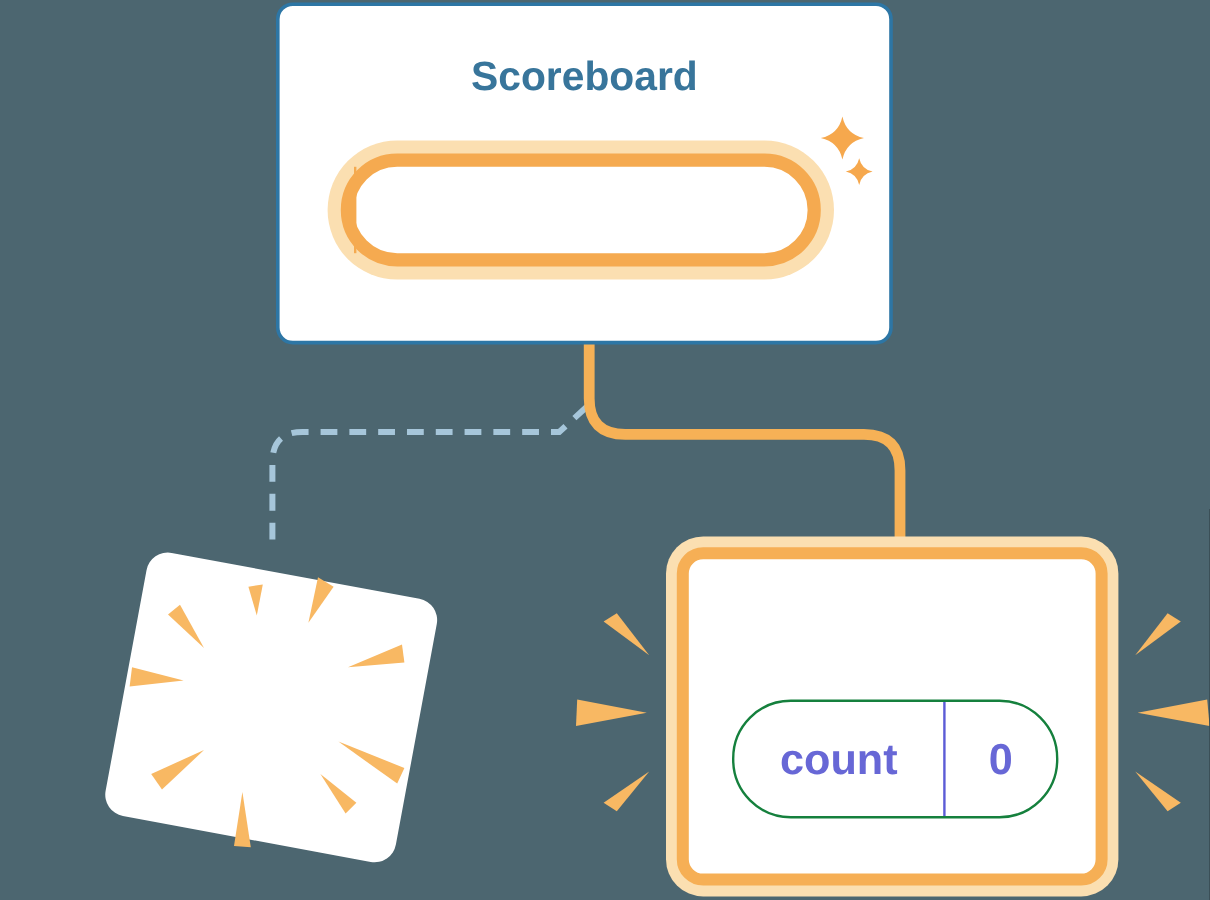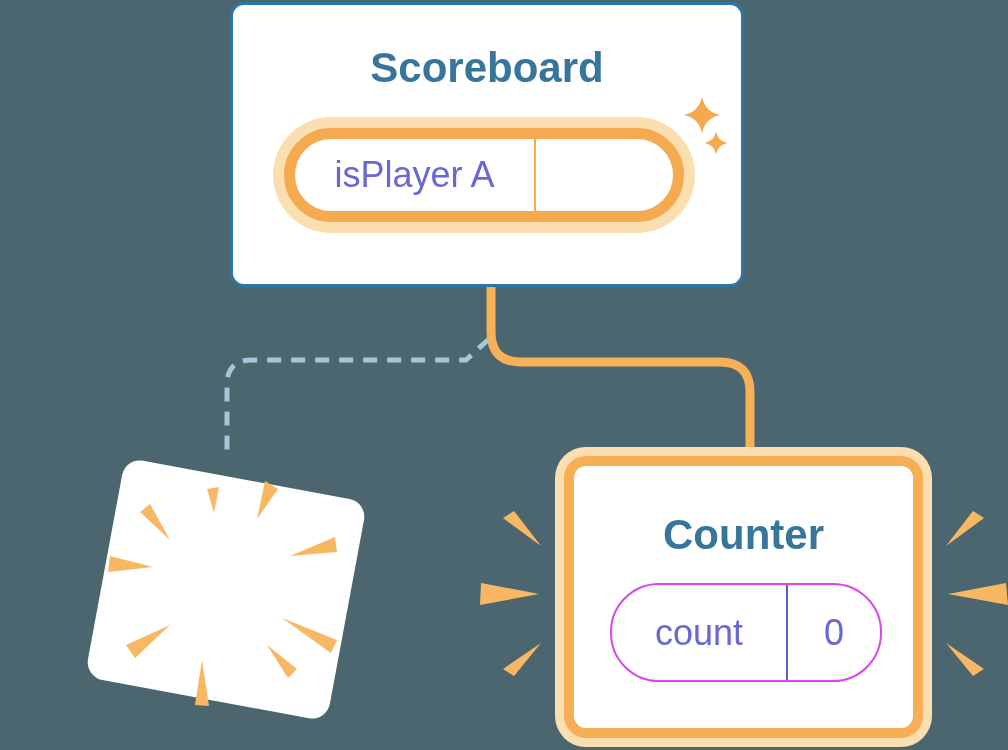--- a/index.html
+++ b/index.html
@@ -14,21 +14,21 @@
 
   .card{position:absolute;background:#ffffff;box-sizing:border-box;z-index:2;}
 
   
   .card.scoreboard{
     left:230px;top:2px;width:514px;height:285px;
     border:3px solid #2D76A5;border-radius:14px;
   }
   .card-title{
     position:absolute;left:0;right:0;text-align:center;
-    font-size:42px;font-weight:600;color:#38759B;line-height:1;
+    font-size:34px;font-weight:600;color:#38759B;line-height:1;
   }
   .scoreboard .card-title{top:42px;}
 
   .state-pill{
     position:absolute;background:#ffffff;display:flex;box-sizing:content-box;
   }
   .orange-pill{
     left:51px;top:123px;width:378px;height:72px;
     border:11px solid #F5AA50;border-radius:47px;
     box-shadow:0 0 0 11px #FBDFB1;
@@ -50,21 +50,21 @@
 
   
   .card.counter{
     left:564px;top:456px;width:359px;height:282px;
     border:10px solid #F6AF55;border-radius:22px;
     box-shadow:0 0 0 9px #FBDFB1;
   }
   .counter .card-title{top:48px;}
   .indigo-pill{
     left:36px;top:117px;width:268px;height:95px;
-    border:2px solid #d946ef;border-radius:49px;
+    border:2px solid #15803d;border-radius:49px;font-weight:bold;
   }
   .indigo-pill .pill-cell.key{width:174px;}
   .indigo-pill .pill-cell.val{flex:1;}
   .indigo-pill .pill-divider{background:#5C5CD6;}
 
   
   .edge-solid{fill:none;stroke:#F6B156;stroke-width:9;}
   .edge-dashed{fill:none;stroke:#A6C6DA;stroke-width:5;stroke-dasharray:14 10;}
   .wedge{fill:#F8B863;}
   .sparkle{fill:#F6A84D;}
@@ -75,29 +75,27 @@
 <div class="stage">
 
   <svg class="layer bottom" viewBox="0 0 1008 750">
     <path class="edge-dashed" d="M 489 339 L 466 360 L 252 360 Q 227 360 227 385 L 227 459"></path>
     <path class="edge-solid" d="M 491 285 L 491 332 Q 491 362 521 362 L 720 362 Q 750 362 750 392 L 750 452"></path>
   </svg>
 
   <div class="card scoreboard">
     <div class="card-title">Scoreboard</div>
     <div class="state-pill orange-pill">
-      <div class="pill-cell key">isPlayer A</div>
       <div class="pill-divider"></div>
     </div>
   </div>
 
   <div class="card destroyed"></div>
 
   <div class="card counter">
-    <div class="card-title">Counter</div>
     <div class="state-pill indigo-pill">
       <div class="pill-cell key">count</div>
       <div class="pill-divider"></div>
       <div class="pill-cell val">0</div>
     </div>
   </div>
 
   <svg class="layer top" viewBox="0 0 1008 750">
 
     <g>

